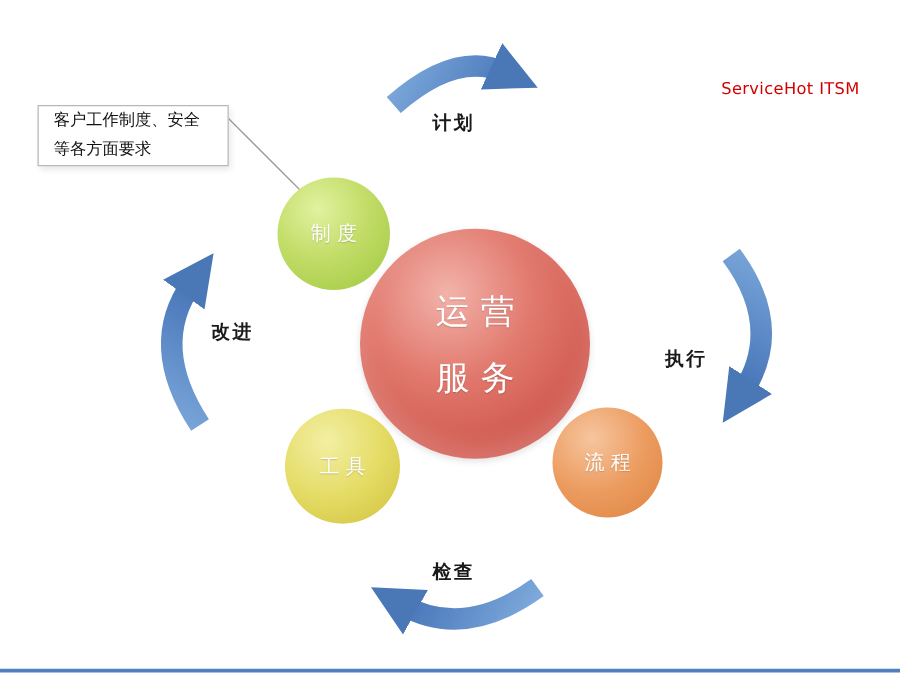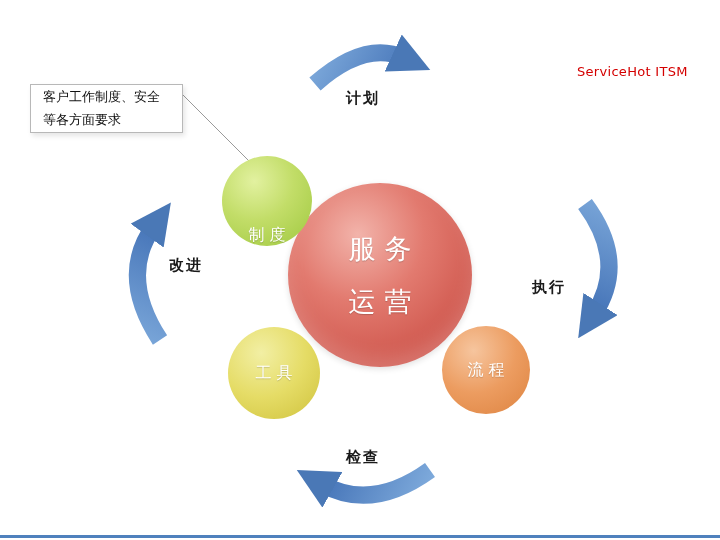--- a/index.html
+++ b/index.html
@@ -29,23 +29,22 @@
     font-size: 27px;
     background: radial-gradient(circle at 38% 28%, #f2b3aa 0%, #e27a6f 38%, #d15a50 72%, #c94e46 100%);
     box-shadow: inset 0 -10px 18px rgba(255,255,255,0.18), 0 2px 6px rgba(0,0,0,0.12);
   }
   .node-center .line { letter-spacing: 9px; padding-left: 9px; }
 
   .node-sat { font-size: 16px; }
   .node-sat .lbl { letter-spacing: 5px; padding-left: 5px; }
 
   .node-zhidu {
-    left: 222px; top: 156px; width: 90px; height: 90px;
+    left: 222px; top: 142px; width: 90px; height: 90px;
     background: radial-gradient(circle at 36% 28%, #e2f1a0 0%, #c2dd68 45%, #9fc83f 100%);
-    align-items: flex-end;
   }
   .node-guifan {
     left: 441px; top: 143px; width: 90px; height: 90px;
     background: radial-gradient(circle at 36% 28%, #f7c9a0 0%, #ee9f62 50%, #dd8038 100%);
   }
   .node-liucheng {
     left: 442px; top: 326px; width: 88px; height: 88px;
     background: radial-gradient(circle at 36% 28%, #f6c59e 0%, #ec9c60 50%, #dd8340 100%);
   }
   .node-gongju {
@@ -129,22 +128,22 @@
     <path d="M 160 340 Q 118 276 154 226" stroke="url(#gLeft)" stroke-width="17" fill="none" marker-end="url(#ah)"></path>
 
     <path d="M 180 92 L 249 161" stroke="#9a9a9a" stroke-width="1" fill="none"></path>
   </svg>
 
   <div class="callout">
     <span>客户工作制度、安全等各方面要求</span>
   </div>
 
   <div class="node node-center">
+    <div class="line">运营</div>
     <div class="line">服务</div>
-    <div class="line">运营</div>
   </div>
 
   <div class="node node-sat node-zhidu">
     <span class="lbl">制度</span>
   </div>
   <div class="node node-sat node-liucheng">
     <span class="lbl">流程</span>
   </div>
   <div class="node node-sat node-gongju">
     <span class="lbl">工具</span>

